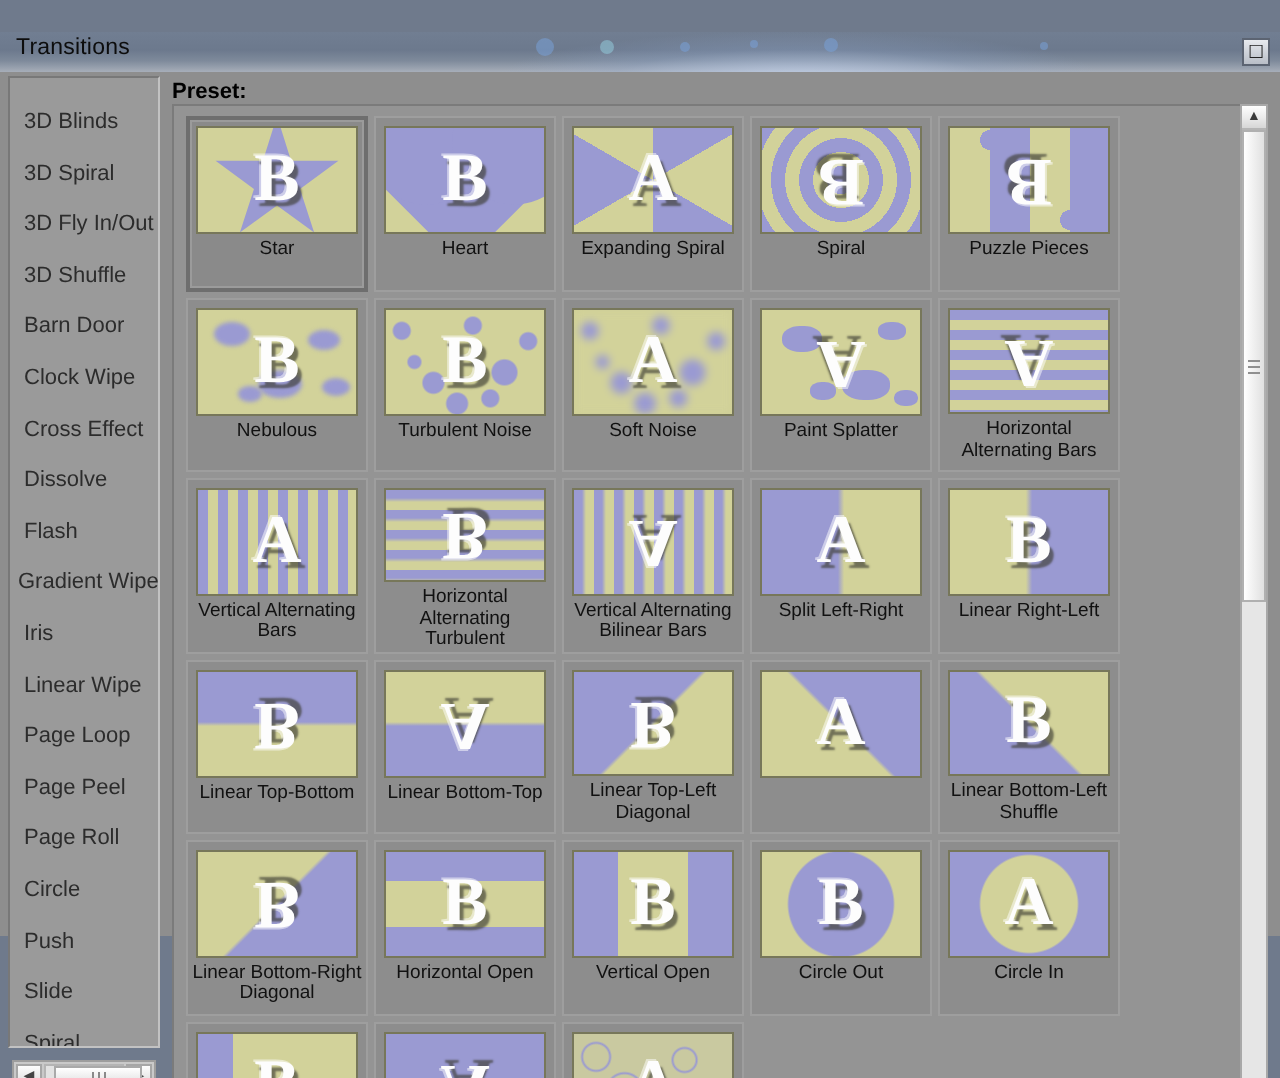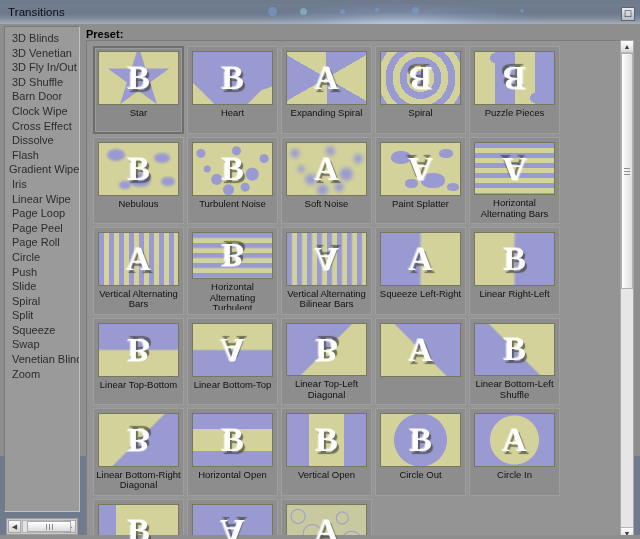--- a/index.html
+++ b/index.html
@@ -4,21 +4,21 @@
 <style>
   html,body{margin:0;padding:0;}
   body{
     width:640px;height:539px;overflow:hidden;
     font-family:"Liberation Sans", sans-serif;
     font-size:11px;
     background:#6f7a8c;
     -webkit-font-smoothing:none;
   }
   .window{
-    position:absolute;left:0;top:4px;width:640px;height:452px;
+    position:absolute;left:0;top:16px;width:640px;height:452px;
     background:#8e8e8e;
     box-sizing:border-box;
   }
   
   .titlebar{
     position:absolute;left:0;top:0;width:640px;height:20px;
     background:linear-gradient(180deg,#6f7c91 0%,#6a7casdf 1%,#6d7a8e 40%,#7a8596 70%,#9aa3b0 100%);
     background:linear-gradient(180deg,#717e92 0%,#6c798d 45%,#7e8a9b 72%,#a7aeb9 100%);
   }
   .titlebar .glow{
@@ -47,21 +47,21 @@
     border-left:1px solid #787878;
     border-right:1px solid #c2c2c2;
     border-bottom:1px solid #c2c2c2;
     box-sizing:border-box;
     overflow:hidden;
   }
   .sidebar ul{list-style:none;margin:0;padding:4px 0 0 0;}
   .sidebar li{
     padding:0 0 0 7px;
     height:14.6px;line-height:14.6px;
-    font-size:11px;color:#2c2c2c;white-space:nowrap;
+    font-size:11px;color:#2c2c2c;white-space:nowrap;margin-top:11px;
   }
   
   .hscroll{
     position:absolute;left:6px;top:514px;width:72px;height:17px;
     background:#c9c9c9;
     border:1px solid #9d9d9d;box-sizing:border-box;
     display:flex;align-items:center;
   }
   .hs-arrow{
     width:13px;height:13px;margin:0 1px;
@@ -240,21 +240,21 @@
     <div class="dot" style="left:375px;top:4px;width:4px;height:4px;"></div>
     <div class="dot" style="left:412px;top:3px;width:7px;height:7px;"></div>
     <div class="dot" style="left:520px;top:5px;width:4px;height:4px;"></div>
     <div class="title-text">Transitions</div>
     <div class="winbtn">☐</div>
   </div>
 
   <div class="sidebar">
     <ul id="sidebar-list">
         <li>3D Blinds</li>
-        <li>3D Venetian</li>
+        <li>3D Spiral</li>
         <li>3D Fly In/Out</li>
         <li>3D Shuffle</li>
         <li>Barn Door</li>
         <li>Clock Wipe</li>
         <li>Cross Effect</li>
         <li>Dissolve</li>
         <li>Flash</li>
         <li class="" style="padding: 0px 0px 0px 4px;"><span class="sel">Gradient Wipe</span></li>
         <li>Iris</li>
         <li>Linear Wipe</li>
@@ -394,21 +394,21 @@
             <div class="vbars-bl"></div>
             <div class="glyph flip">A</div>
           </div>
           <div class="tile-label">Vertical Alternating Bilinear Bars</div>
         </div>
         <div class="tile">
           <div class="thumb">
             <div class="lin-lr"></div>
             <div class="glyph">A</div>
           </div>
-          <div class="tile-label">Squeeze Left-Right</div>
+          <div class="tile-label">Split Left-Right</div>
         </div>
         <div class="tile">
           <div class="thumb">
             <div class="lin-rl"></div>
             <div class="glyph">B</div>
           </div>
           <div class="tile-label">Linear Right-Left</div>
         </div>
         <div class="tile">
           <div class="thumb">

